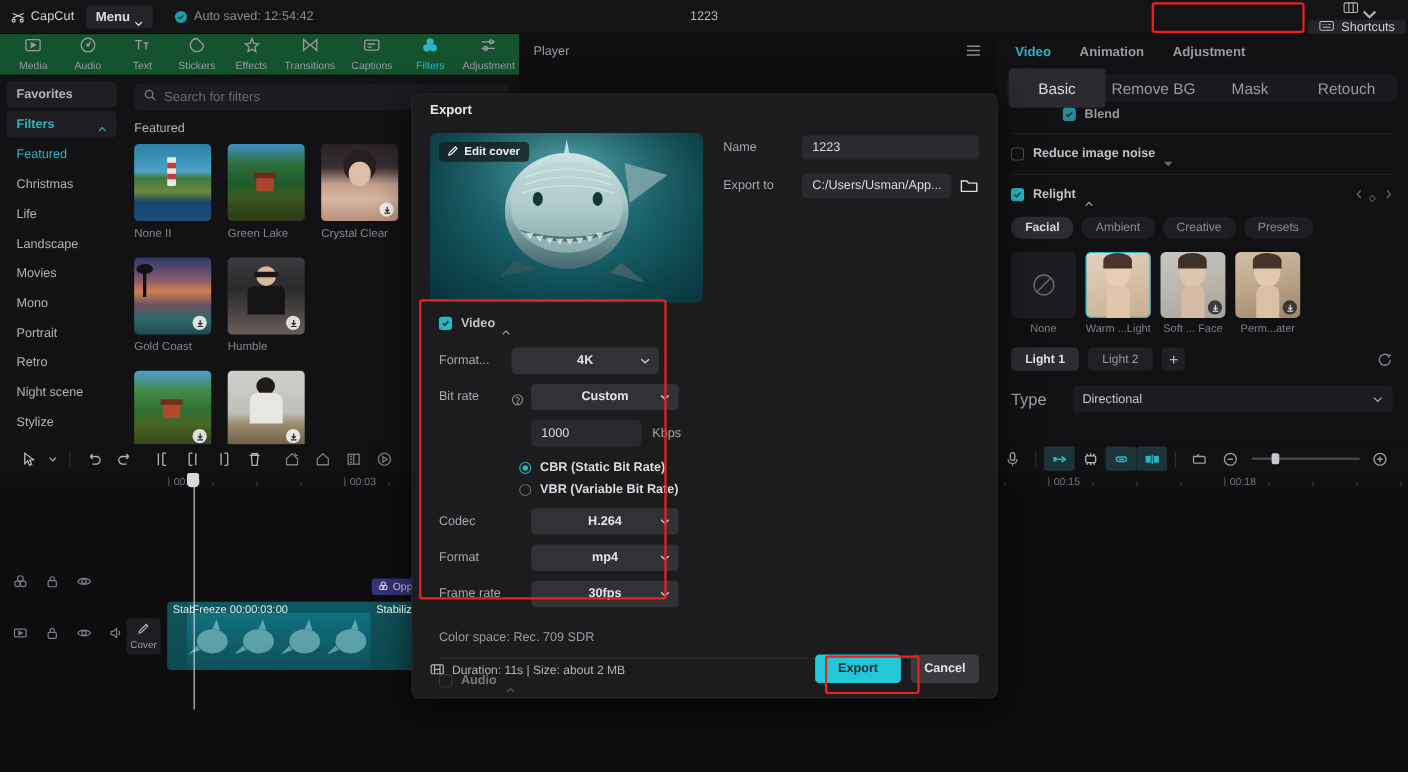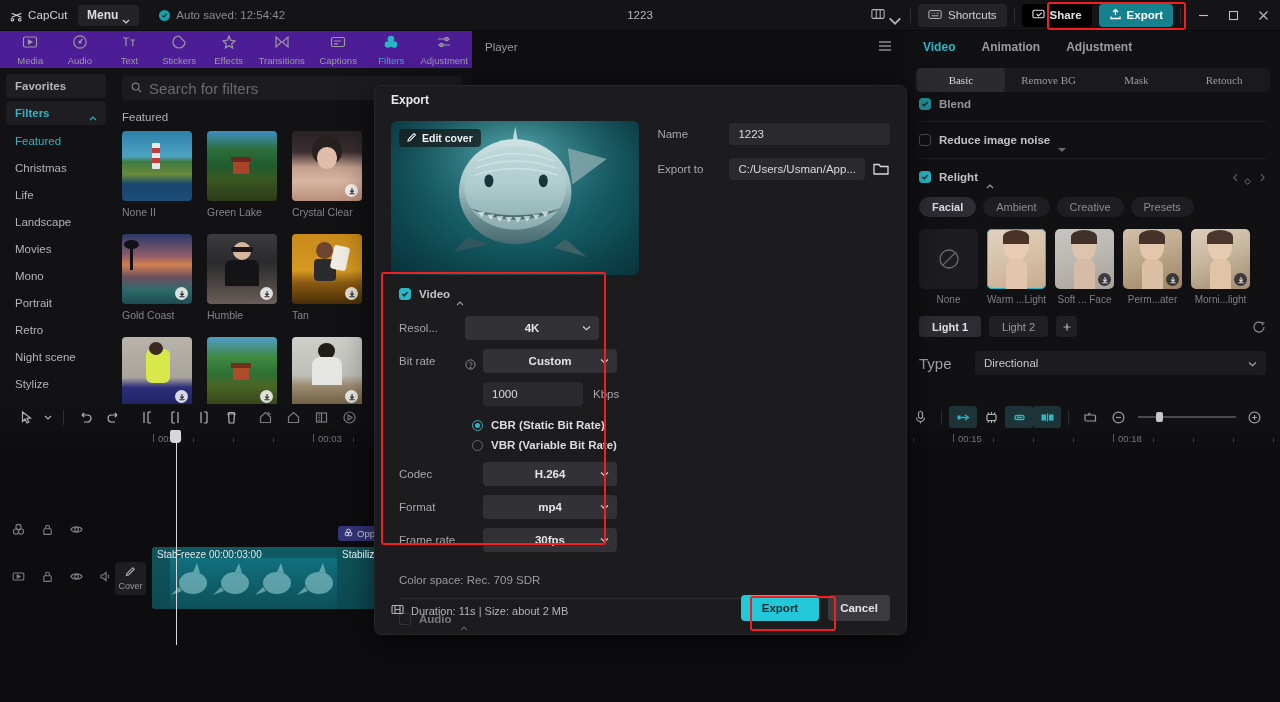--- a/index.html
+++ b/index.html
@@ -27,21 +27,21 @@
     font-size:12px; color:#dcdce0; font-weight:bold;
   }
   .caret-sm { width:8px; height:5px; }
   .autosave { display:flex; align-items:center; gap:6px; margin-left:20px; }
   .autosave-dot { width:11px; height:11px; border-radius:50%; background:#1a9ea8;
     display:flex; align-items:center; justify-content:center; }
   .autosave-dot svg { width:7px; height:7px; }
   .autosave-text { font-size:11.5px; color:#8a8a90; }
   .proj-title { position:absolute; left:0; right:0; text-align:center;
     font-size:11.5px; color:#b8b8bc; pointer-events:none; }
-  .tb-right { margin-left:auto; display:flex; align-items:center; height:31px; padding-right:2px; }
+  .tb-right { margin-left:auto; display:flex; align-items:center; height:31px; padding-right:2px;flex-direction:column; }
   .tb-icbtn { display:flex; align-items:center; gap:3px; padding:0 7px; height:23px; }
   .tb-icbtn svg { width:14px; height:12px; }
   .divider-v { width:1px; height:15px; background:#2e2e33; margin:0 7px; }
   .shortcuts-btn { display:flex; align-items:center; gap:6px; height:23px;
     padding:0 10px; background:#242428; border-radius:4px; font-size:11.5px; color:#d0d0d4; }
   .shortcuts-btn svg { width:14px; height:11px; }
   .share-btn { display:flex; align-items:center; gap:5px; height:23px; padding:0 10px;
     background:#000000; border-radius:4px; font-size:11.5px; color:#e0e0e4; font-weight:bold; }
   .export-btn-top { display:flex; align-items:center; gap:5px; height:23px; padding:0 10px;
     background:#15818c; border-radius:4px; font-size:11.5px; color:#ffffff; font-weight:bold; }
@@ -49,21 +49,21 @@
   .hl-top {
     position:absolute; left:1047px; top:2px; width:139px; height:28px;
     border:2px solid #ee2020; border-radius:3px; pointer-events:none;
   }
   .wc { width:30px; height:31px; display:flex; align-items:center; justify-content:center; }
   .wc svg { width:11px; height:11px; }
 
   
   .tooltabs {
     position:absolute; left:0; top:31px; width:472px; height:37px;
-    background:#4c1d95; display:flex; align-items:center; padding-left:6px; gap:1px;
+    background:#14532d; display:flex; align-items:center; padding-left:6px; gap:1px;
   }
   .tt {
     width:49px; height:36px; display:flex; flex-direction:column;
     align-items:center; justify-content:center; gap:3px;
     font-size:9.5px; color:#9a9aa0;
   }
   .tt svg { width:16px; height:16px; }
   .tt.active { color:#2ab6c4; }
   .tt-wide { width:56px; }
 
@@ -86,21 +86,21 @@
   
   .filters-panel {
     position:absolute; left:112px; top:68px; width:360px; height:336px;
     background:#121215; padding:8px 10px 0 10px; overflow:hidden;
   }
   .search-box {
     height:24px; background:#1c1c20; border-radius:4px; display:flex;
     align-items:center; gap:7px; padding:0 9px; margin-bottom:11px;
   }
   .search-box svg { width:11px; height:11px; }
-  .search-ph { font-size:15px; color:#6a6a70; }
+  .search-ph { font-size:12px; color:#6a6a70; }
   .sec-title { font-size:11.5px; color:#b0b0b4; margin-bottom:8px; }
   .fgrid { display:grid; grid-template-columns:repeat(4,70px); gap:16px 15px; }
   .fcell { width:70px; }
   .fthumb {
     width:70px; height:70px; border-radius:4px; position:relative; overflow:hidden;
     background:#222226;
   }
   .fthumb .dl {
     position:absolute; right:4px; bottom:4px; width:13px; height:13px;
     border-radius:50%; background:rgba(255,255,255,.82);
@@ -124,26 +124,26 @@
     position:absolute; left:905px; top:31px; width:375px; height:373px;
     background:#111114;
   }
   .rp-tabs { height:32px; display:flex; align-items:center; gap:26px; padding:0 18px; }
   .rp-tab { font-size:12px; color:#9a9aa0; font-weight:bold; }
   .rp-tab.active { color:#2ab6c4; }
   .rp-subtabs {
     margin:5px 10px 0 10px; height:24px; background:#1a1a1e; border-radius:5px;
     display:flex; align-items:center; padding:2px;
   }
-  .rp-sub { flex:1; height:24px; border-radius:4px; display:flex; align-items:center;
-    justify-content:center; font-size:11px; color:#9a9aa0;font-family:Liberation Serif, serif; }
+  .rp-sub { flex:1; height:36px; border-radius:4px; display:flex; align-items:center;
+    justify-content:center; font-size:14px; color:#9a9aa0; }
   .rp-sub.active { background:#2a2a2f; color:#dadade; }
   .rp-body { padding:0 14px; position:relative; }
   .row-blend { height:16px; display:flex; align-items:center; gap:8px; overflow:hidden;
-    margin-top:4px; opacity:.75; }
+    margin-top:4px; opacity:.75;margin-left:47px; }
   .cb { width:12px; height:12px; border-radius:3px; border:1px solid #4a4a50; }
   .cb.on { background:#2ab6c4; border-color:#2ab6c4; display:flex;
     align-items:center; justify-content:center; }
   .cb.on svg { width:8px; height:8px; }
   .rowlbl { font-size:11.5px; color:#c2c2c6; font-weight:bold; }
   .hr { height:1px; background:#202024; margin:9px 0; }
   .row-flex { display:flex; align-items:center; gap:8px; height:18px; }
   .tri-down { width:8px; height:5px; }
   .kf { margin-left:auto; display:flex; align-items:center; gap:5px; color:#6a6a70; }
   .kf svg { width:7px; height:9px; }
@@ -586,33 +586,20 @@
           <div style="position:absolute;left:18px;top:26px;width:34px;height:26px;background:#141416;border-radius:6px 6px 0 0;"></div>
           <div class="dl">
             <svg viewBox="0 0 8 8" fill="none" stroke="#2a2a2e" stroke-width="1.1">
                 <path d="M4 1 V5.4 M2.2 3.6 L4 5.4 L5.8 3.6 M1.4 6.8 H6.6"></path>
               </svg>
           </div>
         </div>
         <div class="fname">Humble</div>
       </div>
 
-      <div class="fcell">
-        <div class="fthumb" style="background:linear-gradient(180deg,#c9891b 0%,#d69a22 52%,#8a5a12 70%,#4a2e08 100%);">
-          <div style="position:absolute;left:24px;top:8px;width:17px;height:17px;border-radius:50%;background:#6d4530;"></div>
-          <div style="position:absolute;left:22px;top:25px;width:22px;height:22px;background:#2b2b2f;border-radius:4px;"></div>
-          <div style="position:absolute;left:40px;top:12px;width:16px;height:24px;background:#f0ece6;border-radius:3px;transform:rotate(12deg);"></div>
-          <div class="dl">
-            <svg viewBox="0 0 8 8" fill="none" stroke="#2a2a2e" stroke-width="1.1">
-                <path d="M4 1 V5.4 M2.2 3.6 L4 5.4 L5.8 3.6 M1.4 6.8 H6.6"></path>
-              </svg>
-          </div>
-        </div>
-        <div class="fname">Tan</div>
-      </div>
 
       <div class="fcell" style="visibility:hidden;">
         <div class="fthumb"></div>
           <div class="fname"></div>
       </div>
 
       <div class="fcell">
         <div class="fthumb" style="background:linear-gradient(180deg,#b8b4ac 0%,#a8a49c 58%,#2b2f78 72%,#1e2160 100%);">
           <div style="position:absolute;left:24px;top:12px;width:24px;height:34px;background:#d8e84a;border-radius:6px;"></div>
           <div style="position:absolute;left:27px;top:5px;width:14px;height:13px;border-radius:50%;background:#3a2a22;"></div>
@@ -770,33 +757,20 @@
             <div style="position:absolute;left:17px;top:4px;width:24px;height:28px;border-radius:48%;background:#e3c8ae;"></div>
             <div style="position:absolute;left:16px;top:1px;width:26px;height:14px;border-radius:50% 50% 0 0;background:#45332a;"></div>
             <div style="position:absolute;left:19px;top:30px;width:21px;height:30px;background:#dcc0a6;border-radius:8px 8px 0 0;"></div>
             <div class="dl2">
               <svg viewBox="0 0 8 8" fill="none" stroke="#dadade" stroke-width="1.1">
                   <path d="M4 1 V5.4 M2.2 3.6 L4 5.4 L5.8 3.6 M1.4 6.8 H6.6"></path>
                 </svg>
             </div>
           </div>
           <div class="tname">Perm...ater</div>
-        </div>
-        <div class="tcell">
-          <div class="tth" style="background:linear-gradient(160deg,#ded0bc 0%,#c8b69e 45%,#a08c72 100%);">
-            <div style="position:absolute;left:17px;top:4px;width:24px;height:28px;border-radius:48%;background:#e6cdb2;"></div>
-            <div style="position:absolute;left:16px;top:1px;width:26px;height:14px;border-radius:50% 50% 0 0;background:#4a362c;"></div>
-            <div style="position:absolute;left:19px;top:30px;width:21px;height:30px;background:#e0c4a8;border-radius:8px 8px 0 0;"></div>
-            <div class="dl2">
-              <svg viewBox="0 0 8 8" fill="none" stroke="#dadade" stroke-width="1.1">
-                  <path d="M4 1 V5.4 M2.2 3.6 L4 5.4 L5.8 3.6 M1.4 6.8 H6.6"></path>
-                </svg>
-            </div>
-          </div>
-          <div class="tname">Morni...light</div>
         </div>
       </div>
 
       <div class="lightrow">
         <div class="lbtn active">Light 1</div>
         <div class="lbtn">Light 2</div>
         <div class="plusbtn">
           <svg viewBox="0 0 10 10" stroke="#b0b0b6" stroke-width="1.2">
               <path d="M5 1.5 V8.5 M1.5 5 H8.5"></path>
             </svg>
@@ -1188,21 +1162,21 @@
         </span>
         <span class="rowlbl" style="margin-left:8px;">Video</span>
         <span style="margin-left:6px;width:8px;height:5px;">
           <svg viewBox="0 0 8 5" fill="none" stroke="#a0a0a6" stroke-width="1.1">
               <path d="M1 4 L4 1 L7 4"></path>
             </svg>
         </span>
       </div>
 
       <div class="vrow">
-        <span class="vlbl">Resol...</span>
+        <span class="vlbl">Format...</span>
         <div class="vsel">
           <span>4K</span>
           <svg viewBox="0 0 9 6" fill="none" stroke="#cfcfd4" stroke-width="1.2">
               <path d="M1 1.5 L4.5 4.8 L8 1.5"></path>
             </svg>
         </div>
       </div>
 
       <div class="vrow">
         <span class="vlbl">Bit rate</span>

